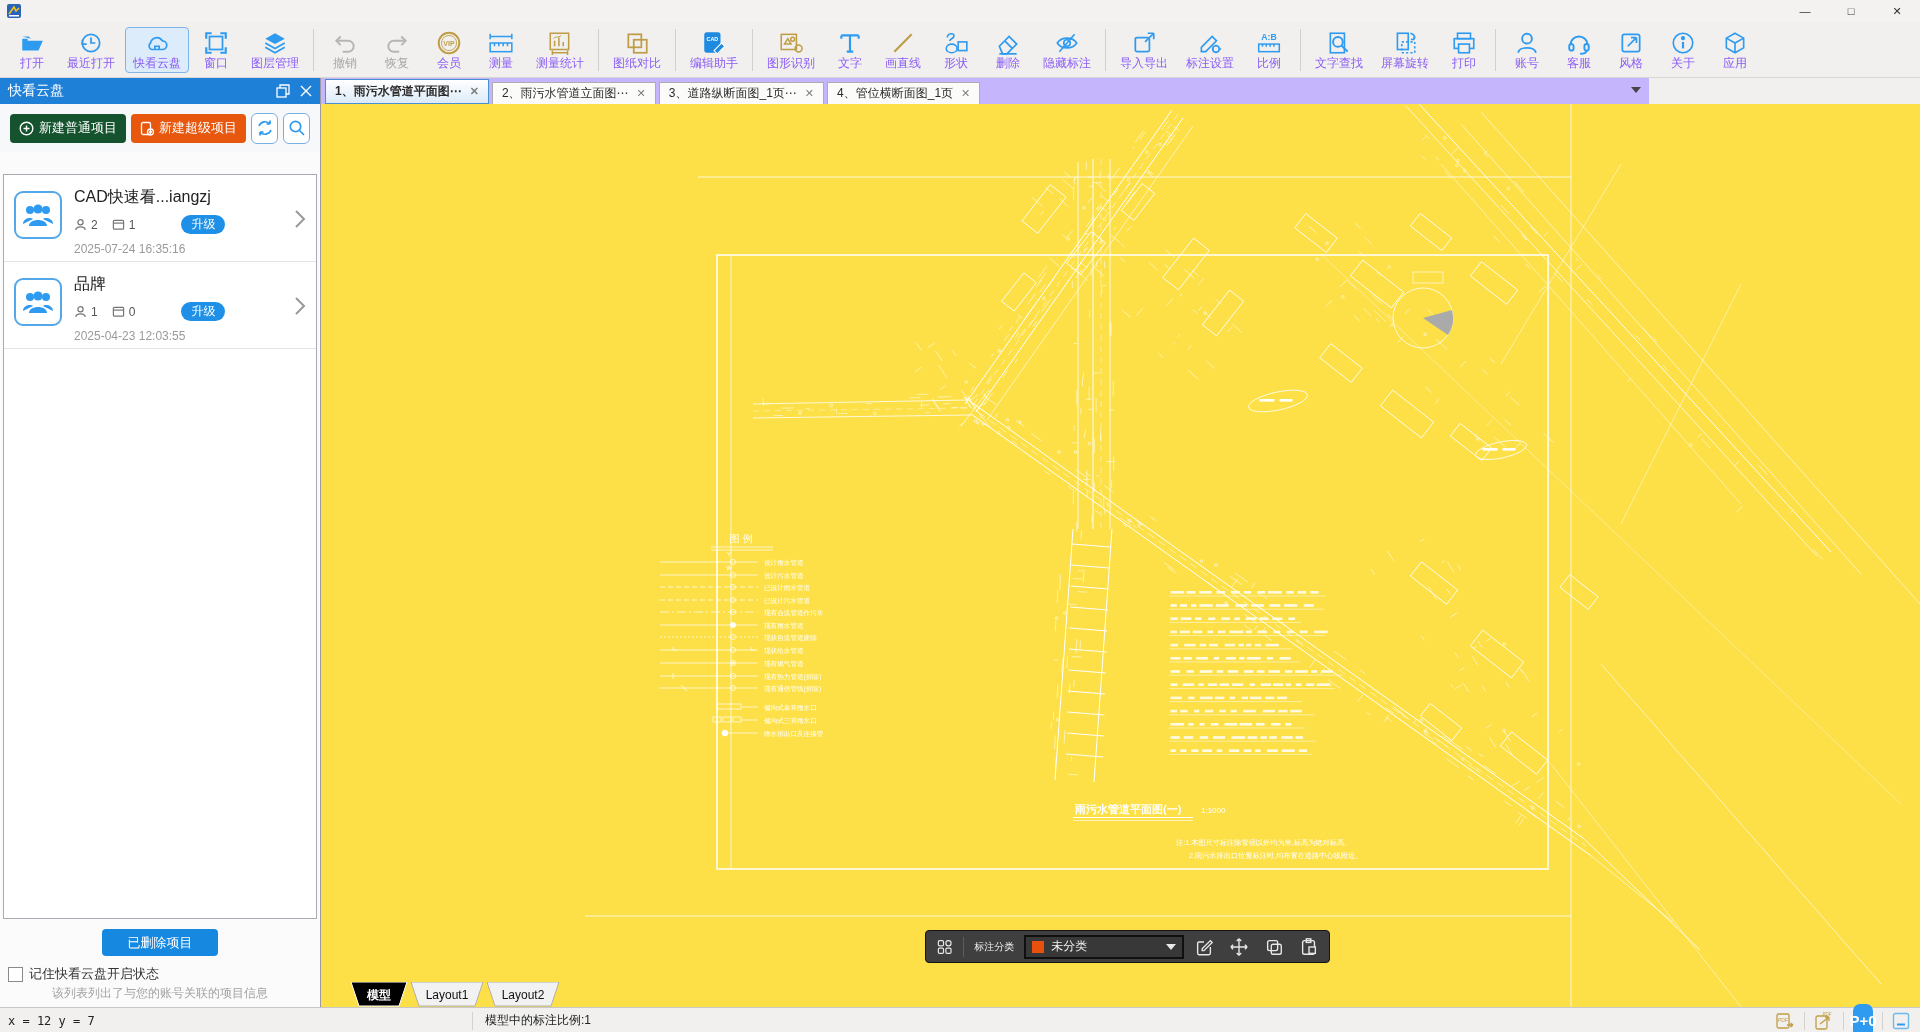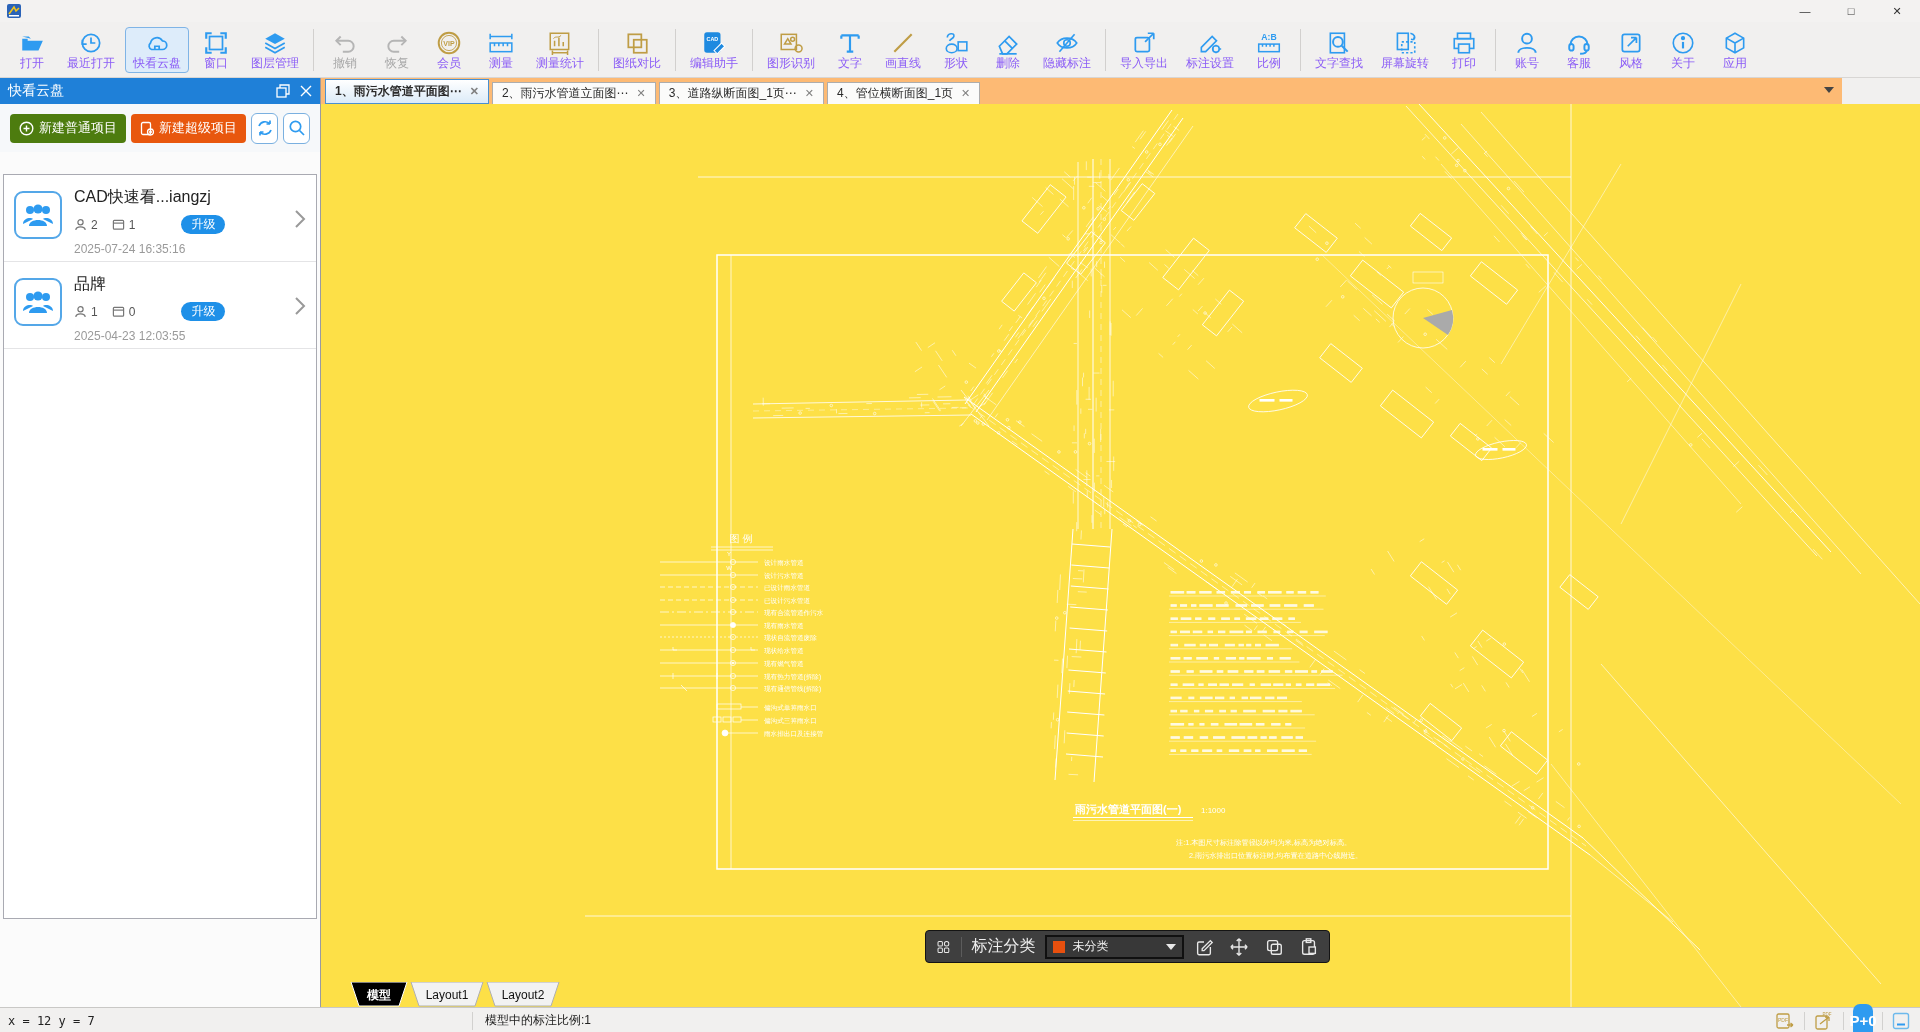--- a/index.html
+++ b/index.html
@@ -26,21 +26,21 @@
            border-right:1px solid #9a9aa0;box-sizing:border-box;}
   .sb-header{height:26px;background:#1f80d8;display:flex;align-items:center;color:#fff;
              font-size:14px;padding:0 8px;}
   .sb-header .hicons{margin-left:auto;display:flex;gap:10px;align-items:center;}
   .sb-cloudrow{height:44px;background:#f3f7fb;display:flex;align-items:center;padding:0 12px;
                border-bottom:1px solid #dfe3e8;}
   .sb-cloudrow .sectitle{flex:1;text-align:center;font-size:15px;color:#333;}
   .sb-btnrow{height:48px;background:#f6f8fa;display:flex;align-items:center;gap:5px;padding:0 10px;}
   .pillbtn{height:29px;border-radius:4px;color:#fff;font-size:13px;display:flex;align-items:center;
            gap:5px;padding:0 9px;white-space:nowrap;}
-  .pillbtn.blue{background:#4d7c0f;}
+  .pillbtn.blue{background:#14532d;}
   .pillbtn.orange{background:#e8570e;}
   .sqbtn{width:32px;height:29px;border:1px solid #7ab0e0;border-radius:6px;background:#fff;
          display:flex;align-items:center;justify-content:center;}
   .sb-list{position:absolute;left:3px;right:3px;top:96px;bottom:88px;background:#fff;
            border:1px solid #a9aab2;overflow:hidden;}
   .proj{display:flex;padding:12px 8px 6px 10px;border-bottom:1px solid #e4e4e6;position:relative;height:68px;box-sizing:content-box;}
   .proj .avatar{width:44px;height:44px;border:2px solid #54a7e8;border-radius:9px;display:flex;
                 align-items:center;justify-content:center;margin-top:4px;}
   .proj .pbody{margin-left:12px;flex:1;}
   .proj .pname{font-size:16px;color:#222;margin-top:0px;}
@@ -50,38 +50,38 @@
   .proj .chev{position:absolute;right:10px;top:34px;}
   .sb-bottom{position:absolute;left:0;right:0;bottom:0;height:86px;}
   .delbtn{position:absolute;left:50%;transform:translateX(-50%);top:8px;width:116px;height:27px;
           background:#1788e0;color:#fff;font-size:13px;border-radius:4px;display:flex;
           align-items:center;justify-content:center;}
   .chkrow{position:absolute;left:8px;top:44px;display:flex;align-items:center;gap:6px;
           font-size:13px;color:#333;}
   .chkbox{width:13px;height:13px;border:1px solid #8a8a8a;background:#fff;}
   .hint{position:absolute;left:0;right:0;top:64px;text-align:center;font-size:12px;color:#a2a2a2;}
   
-  #tabbar{position:absolute;left:321px;top:78px;width:1521px;height:26px;background:#fdba74;
+  #tabbar{position:absolute;left:321px;top:78px;width:1328px;height:26px;background:#c4b5fd;
           display:flex;align-items:flex-end;padding-left:4px;box-sizing:border-box;}
   .dtab{display:flex;align-items:center;gap:8px;height:21px;padding:0 9px;margin-right:3px;
         font-size:12px;color:#2a2a2a;background:#fbfbfa;border:1px solid #adadad;border-bottom:none;
         white-space:nowrap;}
   .dtab.active{background:linear-gradient(#ffffff,#dcebf8);border:1px solid #4a90d0;height:23px;
                font-weight:bold;}
   .dtab .x{color:#808080;font-size:11px;}
   .tab-dd{position:absolute;right:8px;top:9px;width:0;height:0;border-left:5px solid transparent;
           border-right:5px solid transparent;border-top:6px solid #444;}
   
   #canvas{position:absolute;left:321px;top:104px;width:1599px;height:903px;background:#fde047;}
   #drawing{position:absolute;left:0;top:0;}
   
   #annotbar{position:absolute;left:604px;top:826px;width:405px;height:33px;background:#3f3f3f;
             border:1px solid #141414;border-radius:4px;display:flex;align-items:center;
             padding:0 10px;box-sizing:border-box;gap:10px;}
-  #annotbar .alabel{color:#f0f0f0;font-size:16px;white-space:nowrap;}
+  #annotbar .alabel{color:#f0f0f0;font-size:10px;white-space:nowrap;}
   #annotbar .adiv{width:1px;height:20px;background:#5c5c5c;}
   .dropdown{width:198px;height:24px;background:#383838;border:2px solid #101010;display:flex;
             align-items:center;gap:7px;padding:0 6px;box-sizing:border-box;}
   .swatch{width:12px;height:12px;}
   .dropdown .dval{color:#f2f2f2;font-size:12px;flex:1;}
   .caret{width:0;height:0;border-left:5px solid transparent;border-right:5px solid transparent;
          border-top:6px solid #e8e8e8;}
   #annotbar .aicons{display:flex;gap:15px;align-items:center;}
   
   #layouttabs{position:absolute;left:14px;bottom:0px;}
@@ -1241,20 +1241,28 @@
             <span>0</span>
             <span class="badge">升级</span>
           </div>
           <div class="pdate">2025-04-23 12:03:55</div>
         </div>
         <svg class="chev" width="12" height="20" viewBox="0 0 12 20" fill="none" stroke="#999" stroke-width="2">
             <path d="M2 2 L10 10 L2 18"></path>
           </svg>
       </div>
     </div>
+    <div class="sb-bottom">
+      <div class="delbtn">已删除项目</div>
+      <div class="chkrow">
+        <span class="chkbox"></span>
+        <span>记住快看云盘开启状态</span>
+      </div>
+      <div class="hint">该列表列出了与您的账号关联的项目信息</div>
+    </div>
   </div>
 
   <div id="statusbar">
     <span class="coords">x = 12 y = 7</span>
     <span class="ssep"></span>
     <span class="scaletxt">模型中的标注比例:1</span>
     <span class="ricons">
       <svg width="20" height="20" viewBox="0 0 20 20" fill="none" stroke="#bf9d45" stroke-width="1.3">
           <rect x="2" y="3" width="12" height="14" rx="1.5"></rect>
           <text x="8" y="11" font-size="5" fill="#bf9d45" stroke="none" text-anchor="middle">PDF</text>

